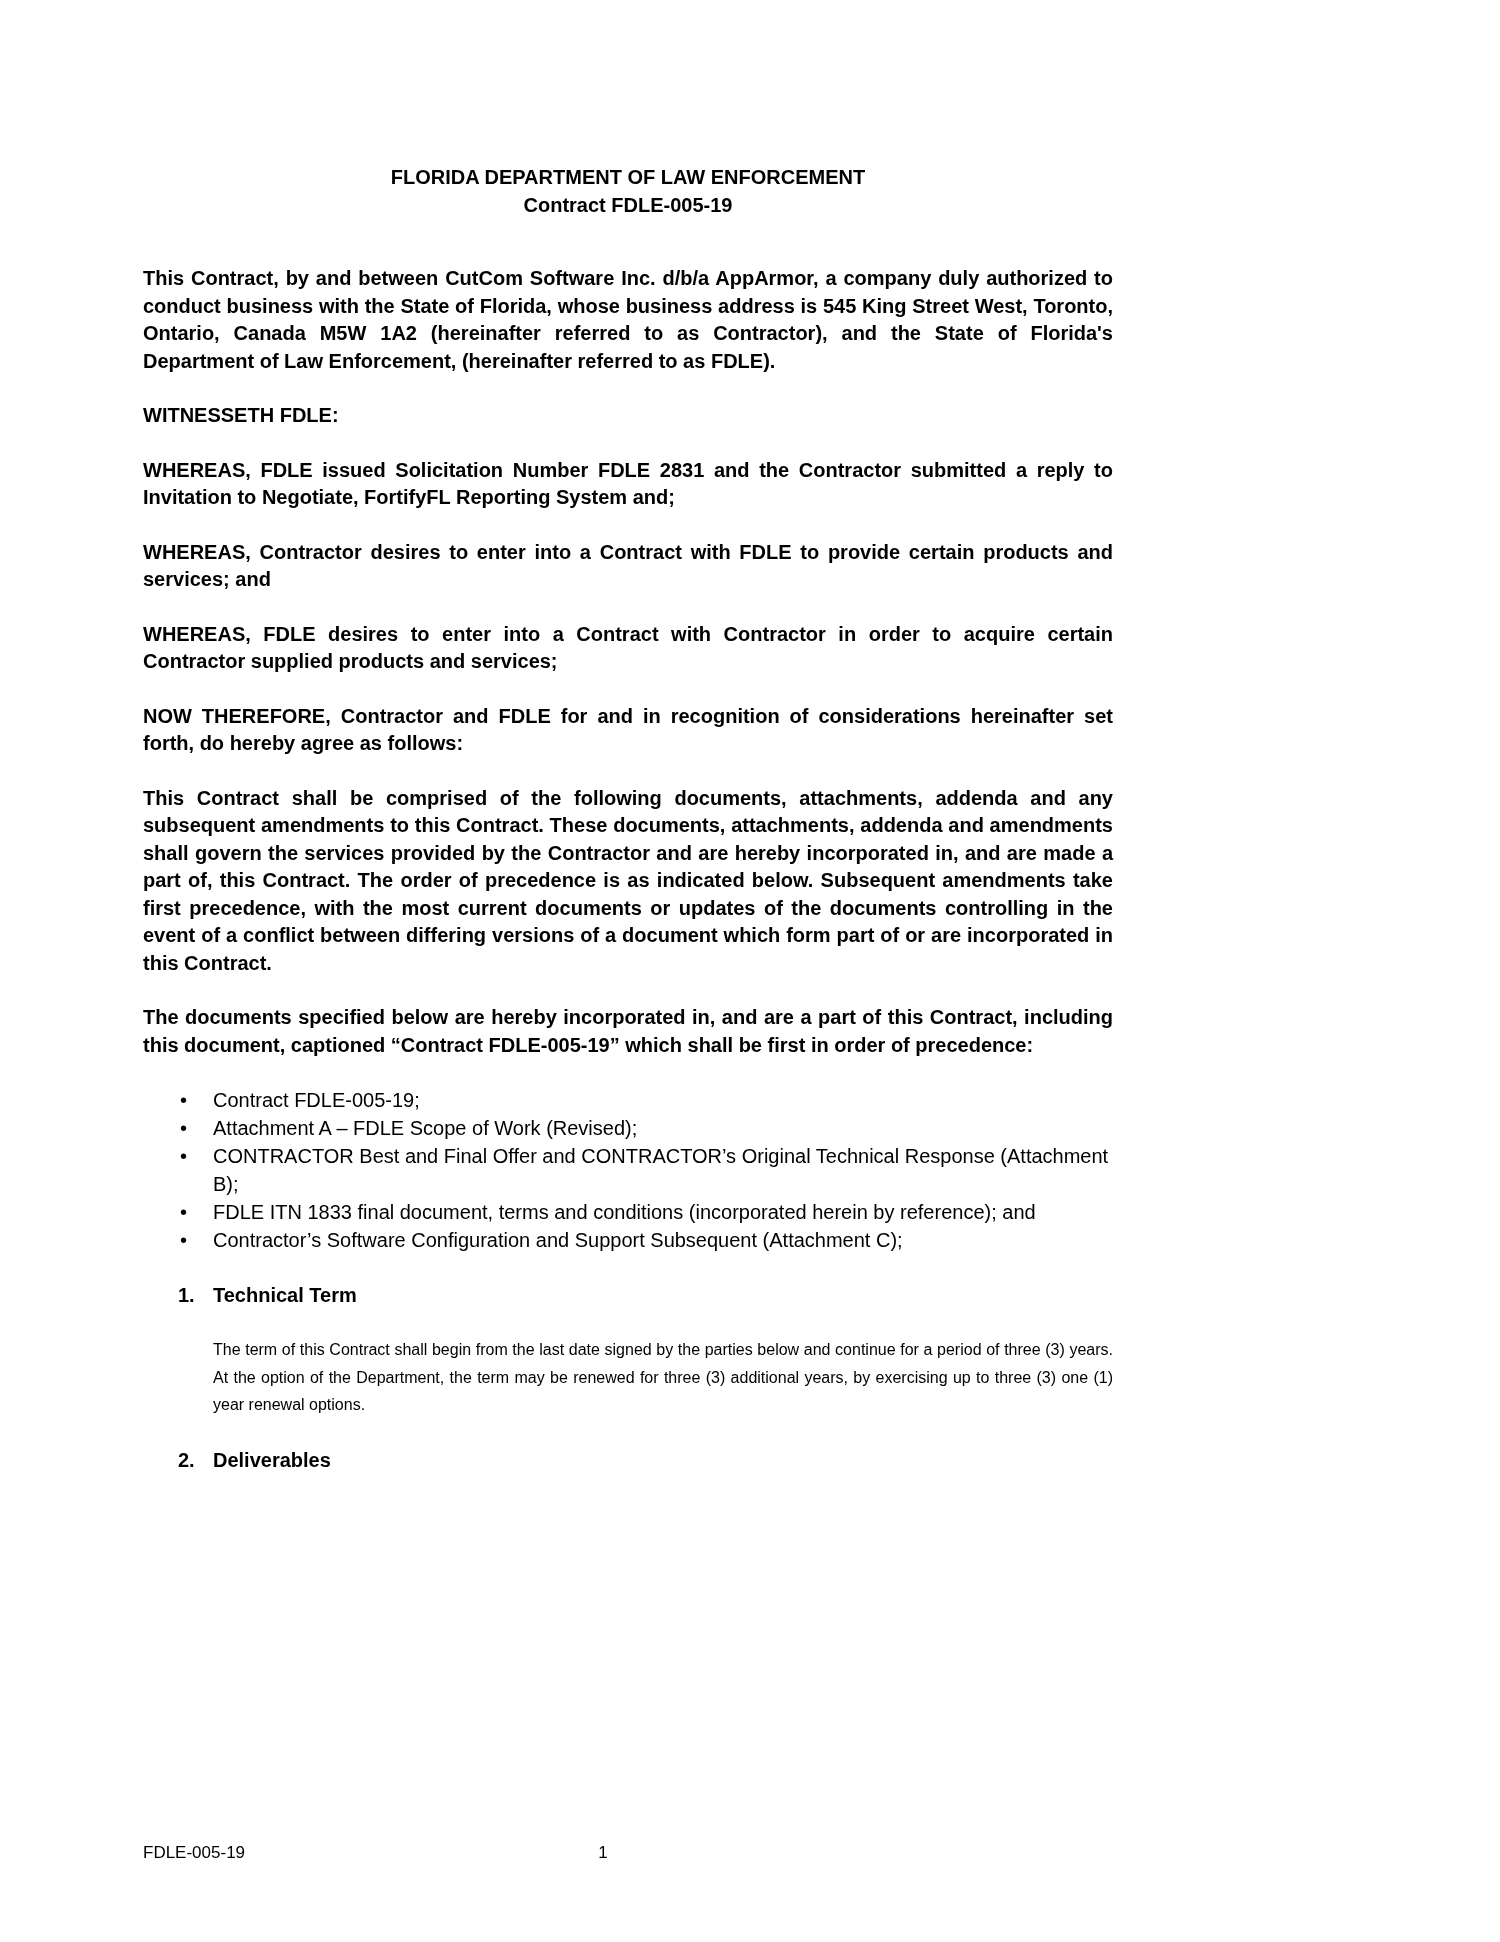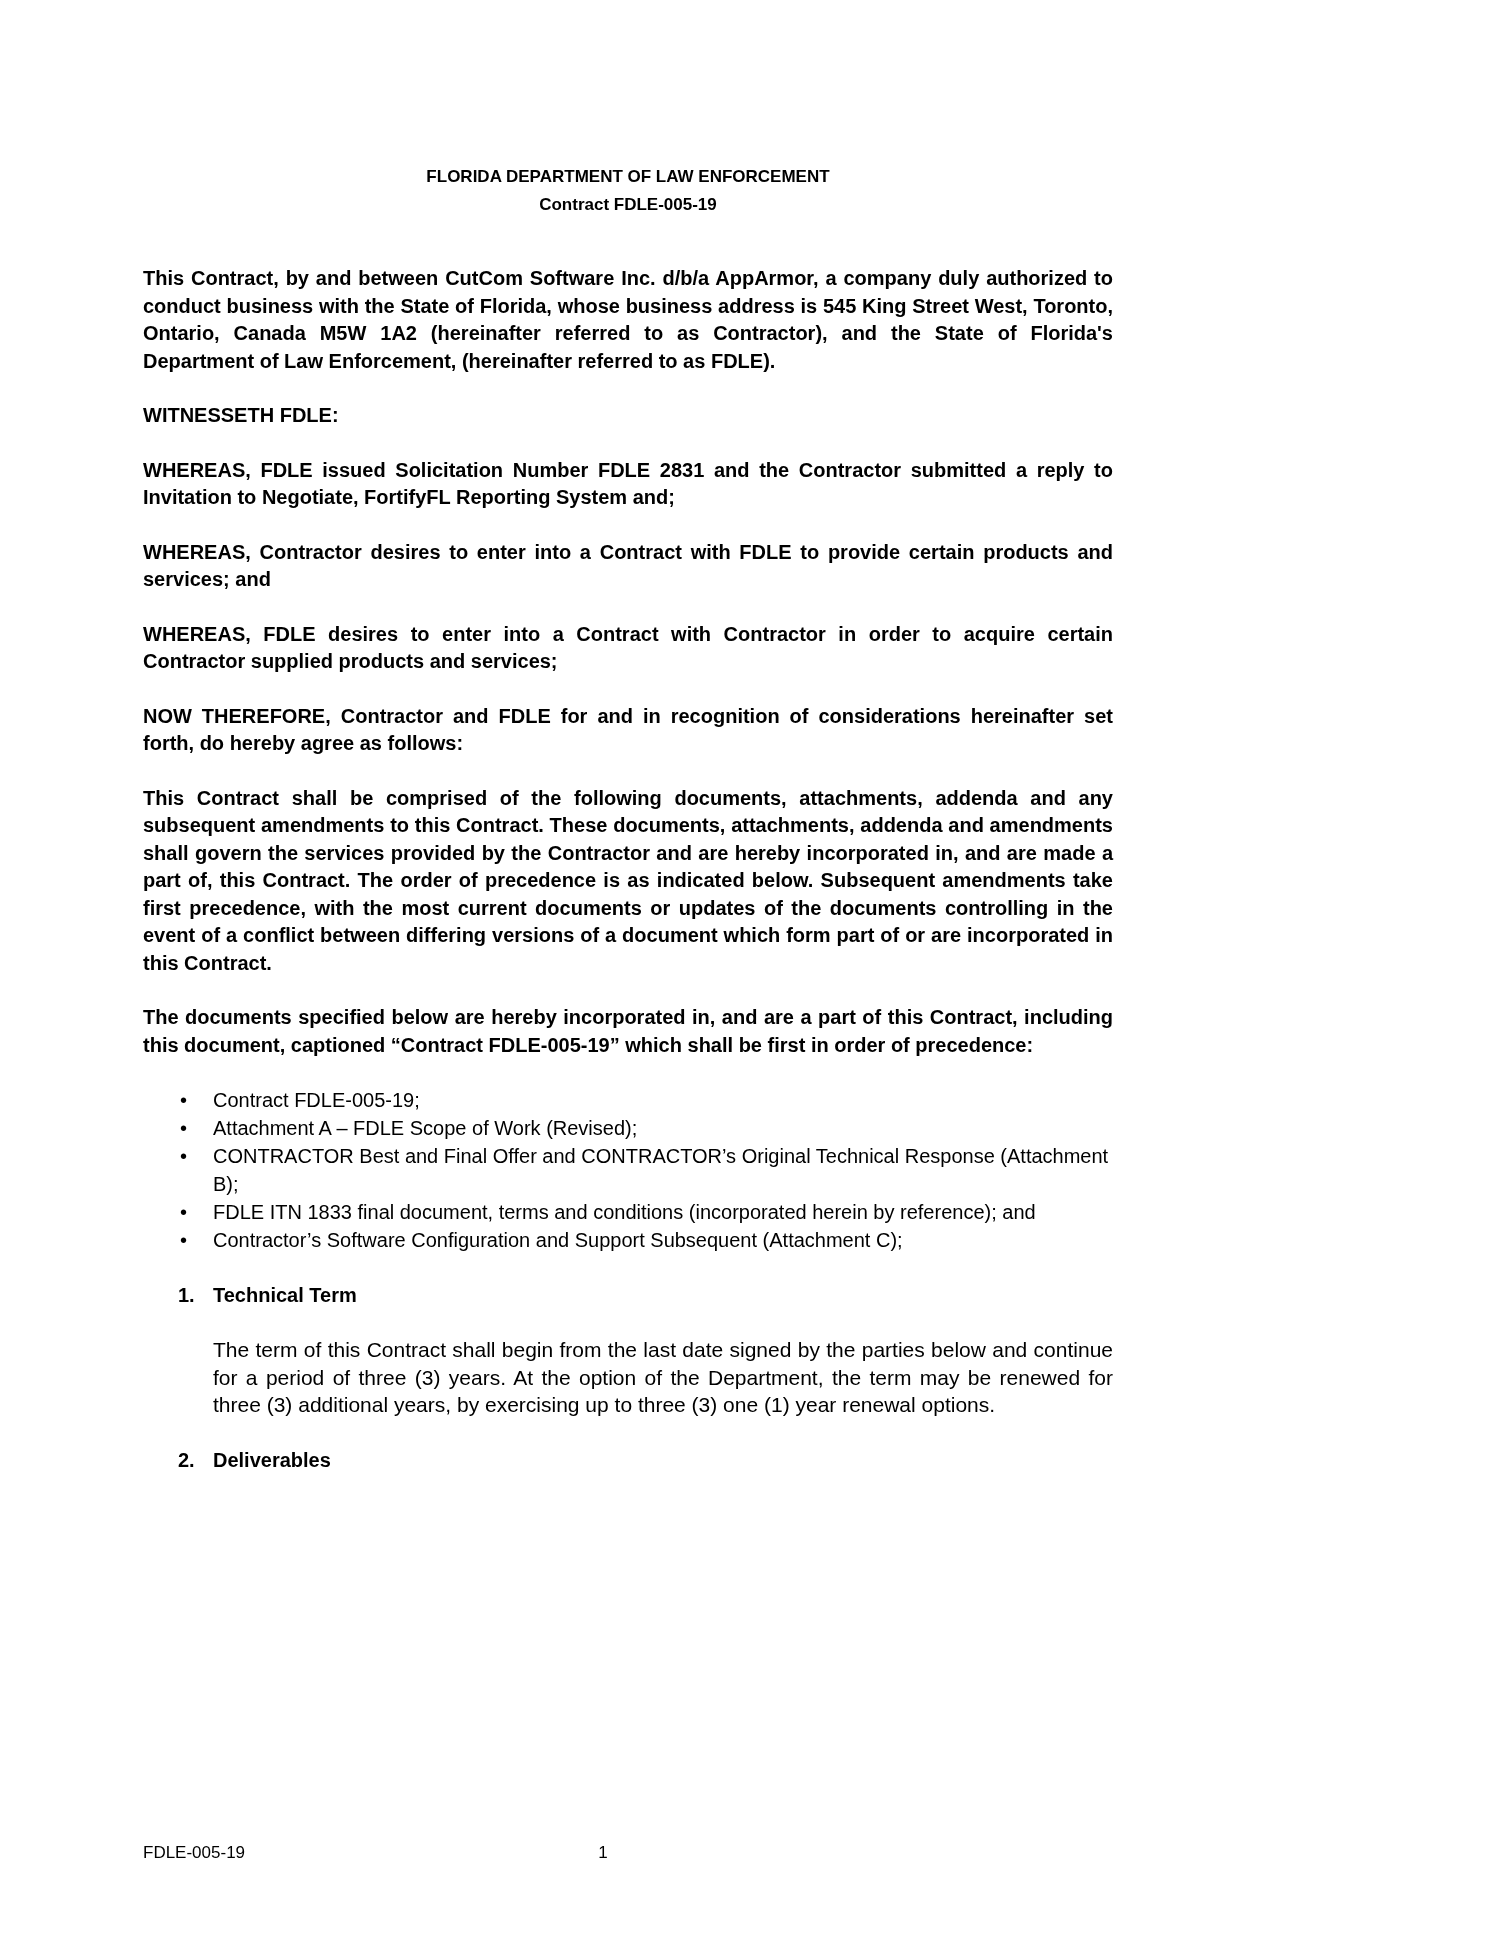--- a/index.html
+++ b/index.html
@@ -14,21 +14,21 @@
   }
   .content {
     position: absolute;
     left: 143px;
     top: 163px;
     width: 970px;
   }
   .title-block {
     text-align: center;
     font-weight: bold;
-    font-size: 17px;
+    font-size: 20px;
     line-height: 28px;
     margin-bottom: 46px;
   }
   p.body-para {
     margin: 0 0 27px 0;
     font-size: 20px;
     line-height: 27.5px;
     text-align: justify;
     font-weight: bold;
   }
@@ -58,21 +58,21 @@
     line-height: 28px;
     margin: 0 0 27px 0;
     padding-left: 35px;
   }
   .sec-num {
     flex: none;
     width: 35px;
   }
   .sec-body {
     margin: 0 0 27px 70px;
-    font-size: 21px;
+    font-size: 16px;
     line-height: 27.5px;
     text-align: justify;
   }
   .footer {
     position: absolute;
     left: 143px;
     top: 1843px;
     width: 970px;
     font-size: 17px;
     line-height: 20px;

